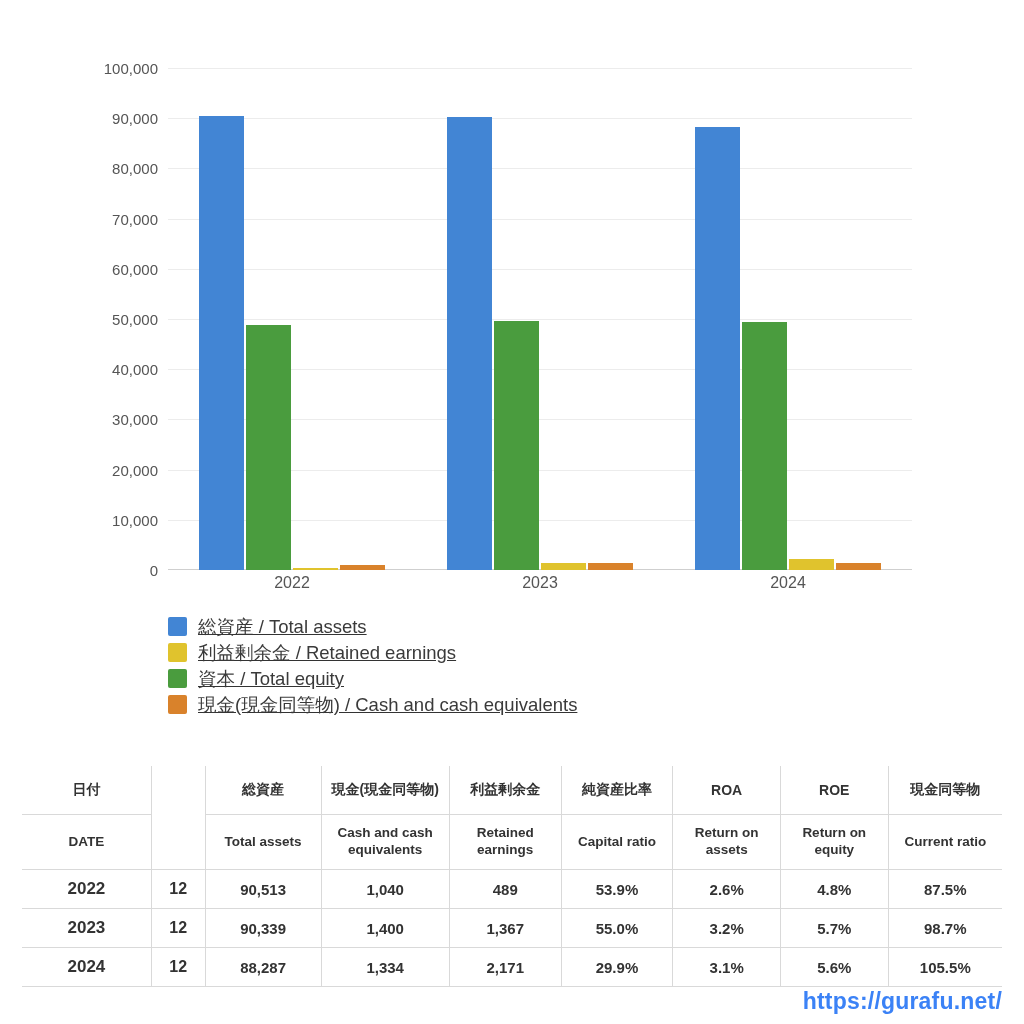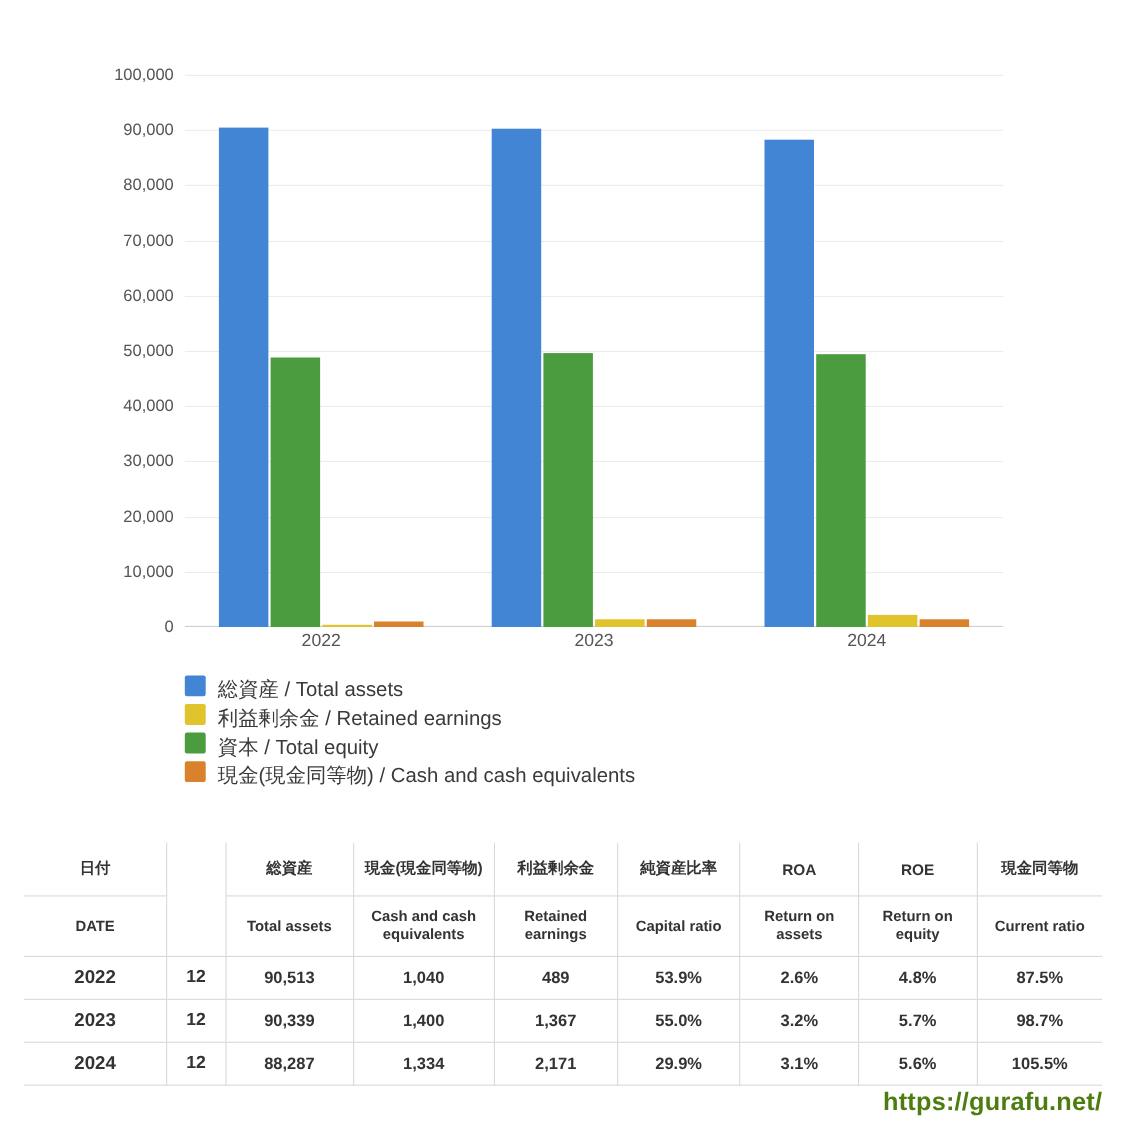--- a/index.html
+++ b/index.html
@@ -99,22 +99,24 @@
 
   
   .legend {
     position: absolute;
     left: 168px;
     top: 614px;
     width: 760px;
   }
   .legend-row {
     display: flex;
+    align-items: center;
     height: 25px;
     margin-bottom: 1px;
+    text-decoration: underline;
   }
   .swatch {
     width: 19px;
     height: 19px;
     border-radius: 2px;
     margin-right: 11px;
     flex: 0 0 auto;
   }
   .legend-label {
     font-size: 18.5px;
@@ -168,21 +170,21 @@
   .nb-top { border-top: none !important; }
   .blank { border: none !important; }
 
   
   .site-url {
     position: absolute;
     right: 22px;
     top: 988px;
     font-size: 23px;
     font-weight: bold;
-    color: #4d7c0f;
+    color: #3b82f6;
     letter-spacing: 0.2px;
   }
 </style>
 </head>
 <body>
 
 <div class="chart-wrap">
 
   <div class="ylabels">
       <div class="lbl" style="top: 502px;">0</div>

